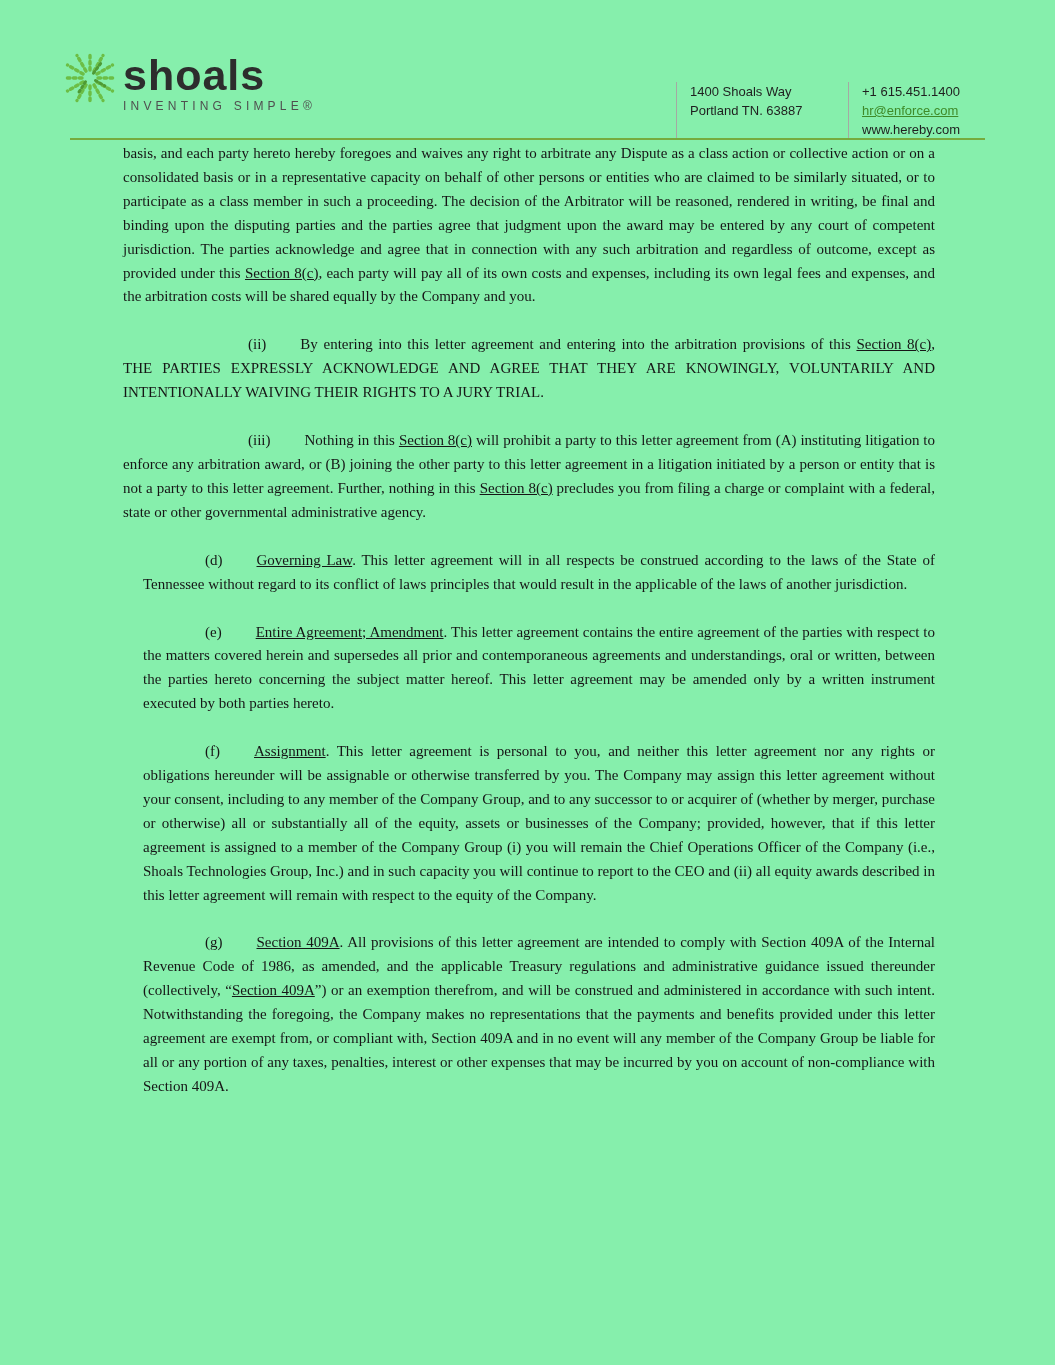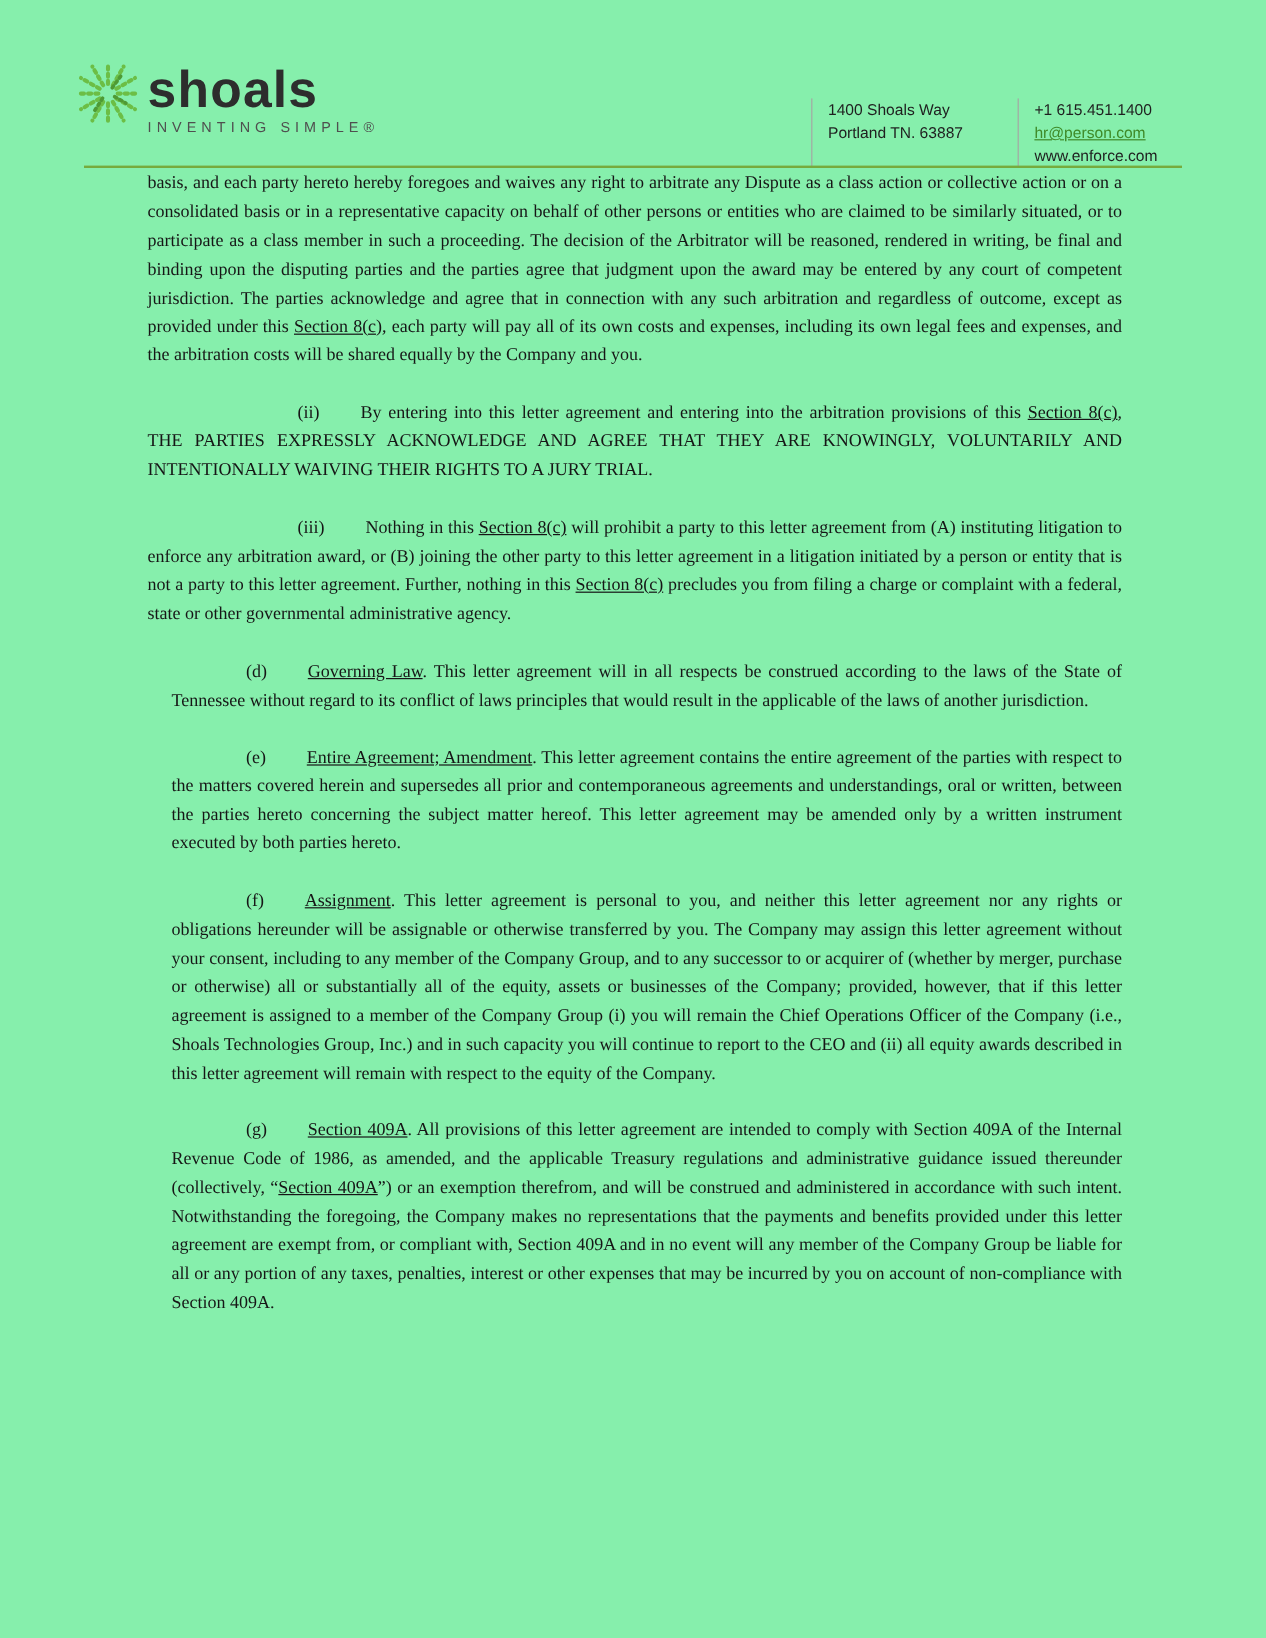--- a/index.html
+++ b/index.html
@@ -87,22 +87,22 @@
       </div>
     </div>
 
     <div class="header-right">
       <div class="hcol hcol-address">
         <div>1400 Shoals Way</div>
         <div>Portland TN. 63887</div>
       </div>
       <div class="hcol">
         <div>+1 615.451.1400</div>
-        <div><span class="email-link">hr@person.com</span></div>
-        <div>www.enforce.com</div>
+        <div><span class="email-link">hr@enforce.com</span></div>
+        <div>www.hereby.com</div>
       </div>
     </div>
 
     <div class="rule"></div>
   </div>
 
   <div class="doc">
       <p class="para"><span>basis, and each party hereto hereby foregoes and waives any right to arbitrate any Dispute as a class action or collective action or on a consolidated basis or in a representative capacity on behalf of other persons or entities who are claimed to be similarly situated, or to participate as a class member in such a proceeding.  The decision of the Arbitrator will be reasoned, rendered in writing, be final and binding upon the disputing parties and the parties agree that judgment upon the award may be entered by any court of competent jurisdiction.  The parties acknowledge and agree that in connection with any such arbitration and regardless of outcome, except as provided under this </span><span class="u">Section 8(c)</span><span>, each party will pay all of its own costs and expenses, including its own legal fees and expenses, and the arbitration costs will be shared equally by the Company and you.</span></p>
       <p class="para ind2"><span>(ii)</span><span class="tab"></span><span>By entering into this letter agreement and entering into the arbitration provisions of this </span><span class="u">Section 8(c)</span><span>, THE PARTIES EXPRESSLY ACKNOWLEDGE AND AGREE THAT THEY ARE KNOWINGLY, VOLUNTARILY AND INTENTIONALLY WAIVING THEIR RIGHTS TO A JURY TRIAL.</span></p>
       <p class="para ind2"><span>(iii)</span><span class="tab"></span><span>Nothing in this </span><span class="u">Section 8(c)</span><span> will prohibit a party to this letter agreement from (A) instituting litigation to enforce any arbitration award, or (B) joining the other party to this letter agreement in a litigation initiated by a person or entity that is not a party to this letter agreement.  Further, nothing in this </span><span class="u">Section 8(c)</span><span> precludes you from filing a charge or complaint with a federal, state or other governmental administrative agency.</span></p>

